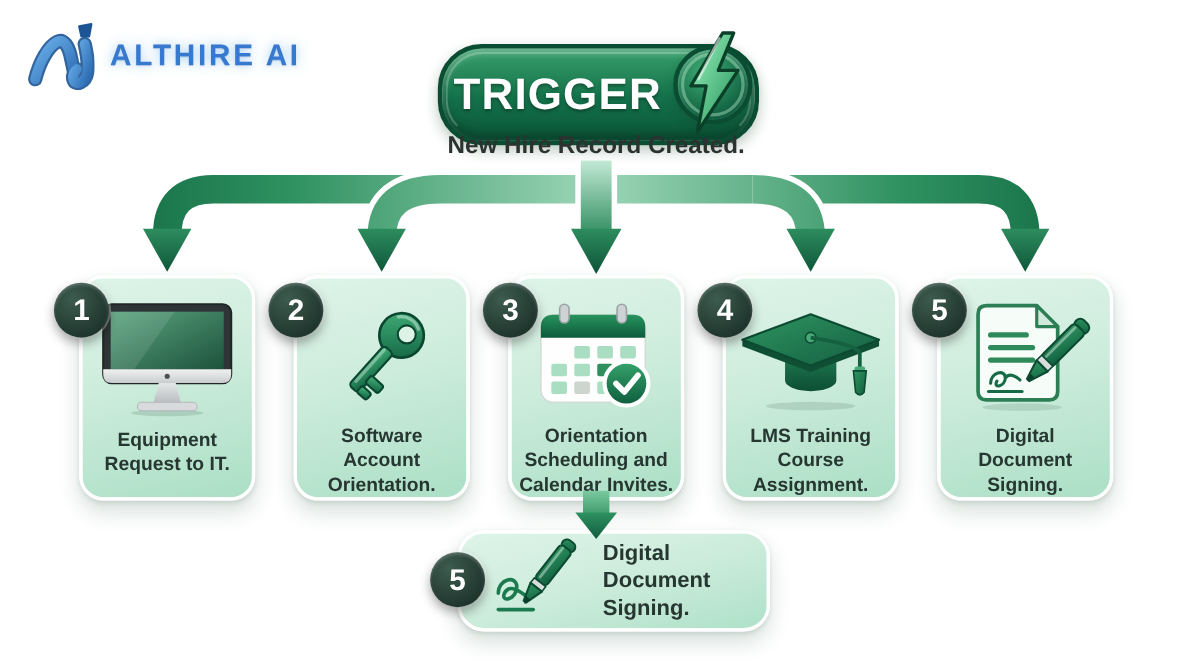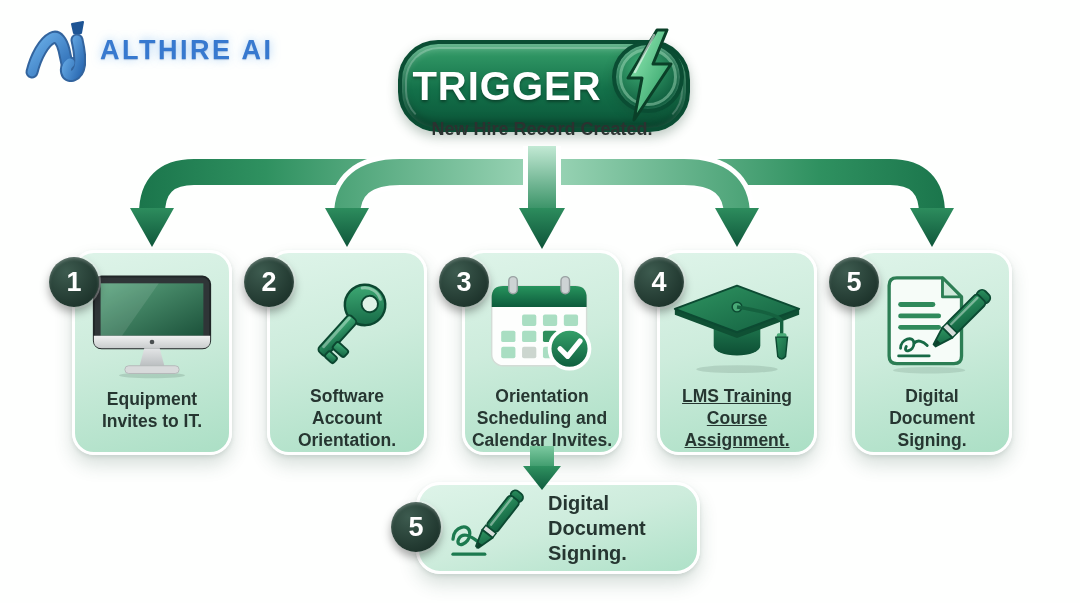--- a/index.html
+++ b/index.html
@@ -37,42 +37,42 @@
     border:4px solid #0a4d33;
     box-shadow: inset 0 2px 5px rgba(255,255,255,.35), 0 4px 10px rgba(20,60,40,.25);
   }
   .bolt-circle::before {
     content:""; position:absolute; inset:3px; border-radius:50%;
     border:3px solid rgba(175,228,198,.45);
   }
   .bolt { position:absolute; left:621px; top:28px; width:56px; height:94px; }
   .trigger-subtitle {
     position:absolute; left:322px; top:119px; width:440px; text-align:center;
-    font-size:18px; font-weight:700; color:#2b3230;
+    font-size:22px; font-weight:700; color:#2b3230;
   }
 
   
   .arrows { position:absolute; left:0; top:0; width:1080px; height:603px; pointer-events:none; }
   .sub-arrow { position:absolute; left:518px; top:446px; width:48px; height:46px; pointer-events:none; }
 
   
   .step-card {
     position:absolute; top:250px; width:160px; height:205px; border-radius:22px;
     background:linear-gradient(165deg,#def4e9 0%, #cdecdc 45%, #abdfc5 100%);
     border:3px solid #ffffff;
     box-shadow:0 10px 18px rgba(45,85,65,.18), 0 2px 4px rgba(45,85,65,.12);
     display:flex; flex-direction:column; align-items:center; padding-top:12px;
   }
   .pos1{left:72px;} .pos2{left:267px;} .pos3{left:462px;} .pos4{left:657px;} .pos5{left:852px;}
   .icon-wrap { height:122px; display:flex; align-items:center; justify-content:center; }
   .step-label {
     margin-top:2px; text-align:center; font-weight:700; font-size:17.5px;
     color:#263631; line-height:1.25;
   }
-  .lbl-a{max-width:150px;} .lbl-b{max-width:126px;} .lbl-c{max-width:152px;} .lbl-d{max-width:140px;text-decoration:underline;} .lbl-e{max-width:112px;}
+  .lbl-a{max-width:150px;} .lbl-b{max-width:126px;} .lbl-c{max-width:152px;} .lbl-d{max-width:140px;} .lbl-e{max-width:112px;}
 
   .badge {
     position:absolute; width:50px; height:50px; border-radius:50%;
     background:radial-gradient(circle at 35% 30%, #3d5b4f, #1d332b 78%);
     color:#fff; font-size:27px; font-weight:800;
     display:flex; align-items:center; justify-content:center;
     box-shadow:0 5px 10px rgba(0,0,0,.35), inset 0 2px 3px rgba(255,255,255,.22), 0 0 0 2px rgba(255,255,255,.35);
   }
   .badge-card { left:-26px; top:4px; }
 
@@ -191,21 +191,21 @@
         <ellipse cx="65" cy="105" rx="34" ry="3" fill="rgba(60,90,75,.18)"></ellipse>
         <rect x="5" y="3" width="120" height="74" rx="8" fill="#2f3537" stroke="#202627" stroke-width="2"></rect>
         <rect x="12" y="10" width="106" height="54" fill="url(#gScr)"></rect>
         <polygon points="12,10 72,10 34,64 12,64" fill="rgba(255,255,255,.10)"></polygon>
         <path d="M5 64 H125 V69 Q125 77 117 77 H13 Q5 77 5 69 Z" fill="url(#gChin)"></path>
         <circle cx="65" cy="70.5" r="2.4" fill="#4a4f50"></circle>
         <polygon points="57,77 73,77 78,96 52,96" fill="url(#gNeck)"></polygon>
         <rect x="37" y="95" width="56" height="8" rx="4" fill="#d8dadb" stroke="#b5b9ba" stroke-width="1"></rect>
       </svg>
     </div>
-    <div class="step-label lbl-a">Equipment Invites to IT.</div>
+    <div class="step-label lbl-a">Equipment Request to IT.</div>
   </div>
 
   <div class="step-card pos2">
     <div class="badge badge-card">2</div>
     <div class="icon-wrap">
       <svg width="106" height="108" viewBox="0 0 110 110" aria-hidden="true">
         <defs>
           <linearGradient id="gKey" x1="0" y1="0" x2="1" y2="1">
               <stop offset="0" stop-color="#45b57c"></stop>
               <stop offset="1" stop-color="#0f5e3e"></stop>

